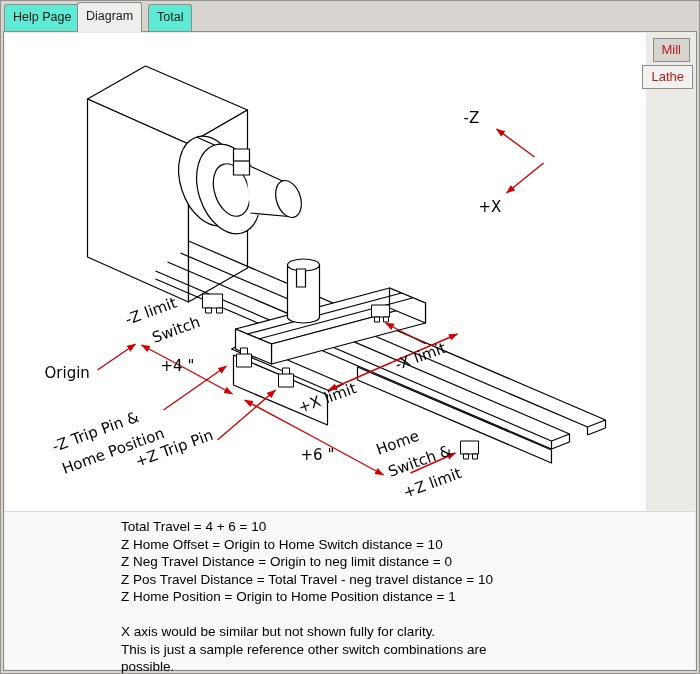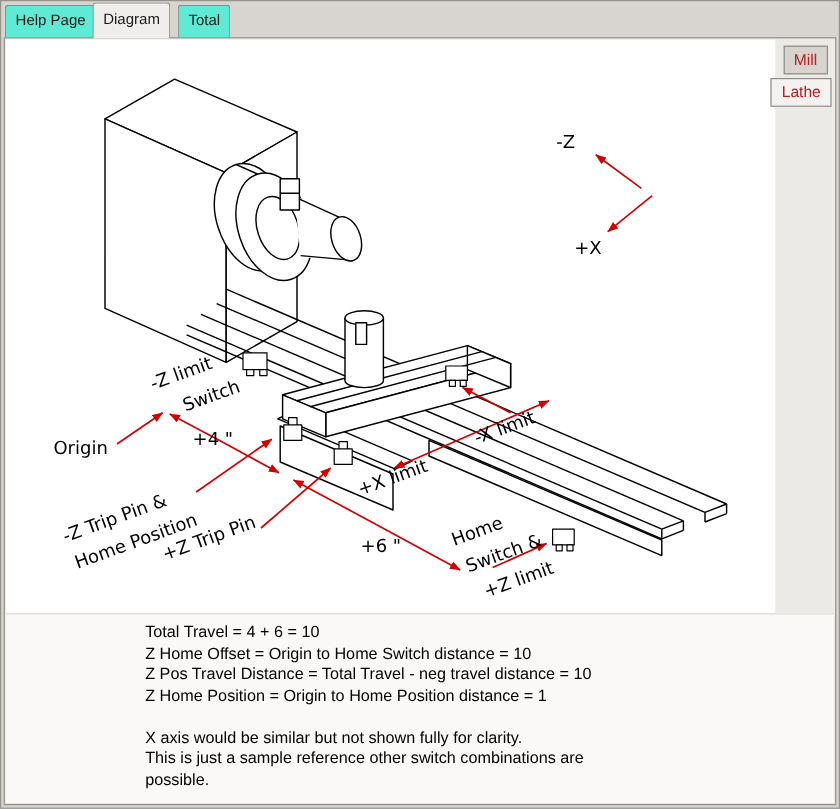--- a/index.html
+++ b/index.html
@@ -186,20 +186,21 @@
         </g>
       </svg>
     </div>
 
     <div class="side-tab mill">Mill</div>
     <div class="side-tab lathe">Lathe</div>
 
     <div class="notes-panel">
       <div class="note-line">Total Travel = 4 + 6 = 10</div>
       <div class="note-line">Z Home Offset = Origin to Home Switch distance = 10</div>
+      <div class="note-line">Z Neg Travel Distance = Origin to neg limit distance = 0</div>
       <div class="note-line">Z Pos Travel Distance = Total Travel - neg travel distance = 10</div>
       <div class="note-line">Z Home Position = Origin to Home Position distance = 1</div>
       <div class="note-line"></div>
       <div class="note-line">X axis would be similar but not shown fully for clarity.</div>
       <div class="note-line">This is just a sample reference other switch combinations are</div>
       <div class="note-line">possible.</div>
     </div>
 
   </div>
 </div>

